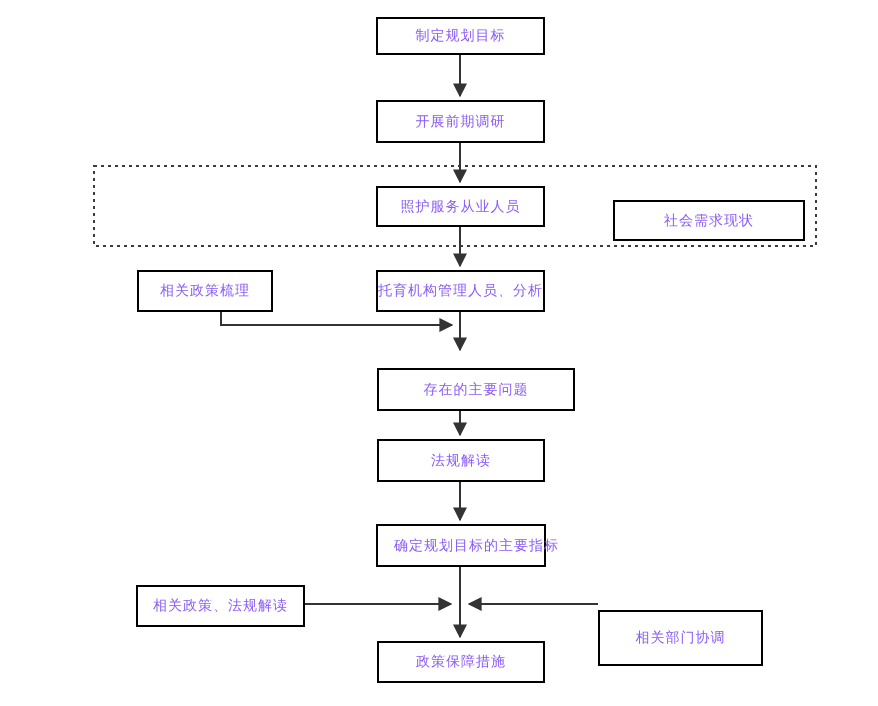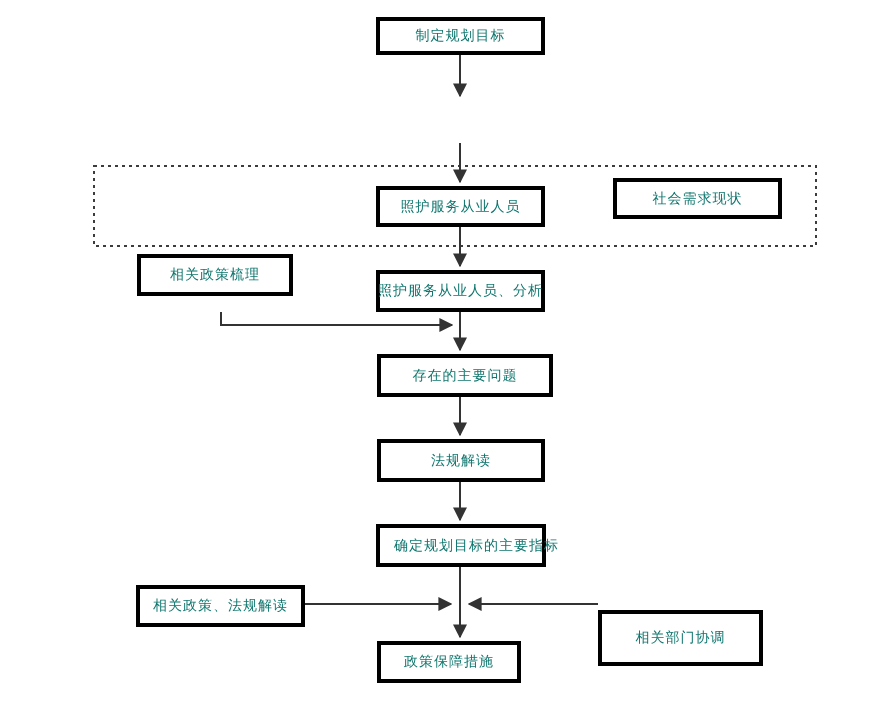--- a/index.html
+++ b/index.html
@@ -18,45 +18,45 @@
   .connector-layer {
     position: absolute;
     left: 0;
     top: 0;
     width: 878px;
     height: 706px;
   }
   .node {
     position: absolute;
     box-sizing: border-box;
-    border: 4px solid #000000;
+    border: 2px solid #000000;
     background: #ffffff;
     display: flex;
     align-items: center;
     justify-content: center;
     font-size: 14px;
-    color: #0f766e;
+    color: #8b5cf6;
     letter-spacing: 1px;
     white-space: nowrap;
     z-index: 2;
   }
   
   .n-goal          { left: 376px; top: 17px;  width: 169px; height: 38px; }
   .n-research      { left: 376px; top: 100px; width: 169px; height: 43px; }
   .n-managers      { left: 137px; top: 186px; width: 168px; height: 41px; }
   .n-practitioners { left: 376px; top: 186px; width: 169px; height: 41px; }
-  .n-social        { left: 613px; top: 178px; width: 169px; height: 41px; }
-  .n-policyreview  { left: 137px; top: 254px; width: 156px; height: 42px; font-family: Liberation Serif, serif; }
+  .n-social        { left: 613px; top: 200px; width: 192px; height: 41px; }
+  .n-policyreview  { left: 137px; top: 270px; width: 136px; height: 42px; font-family: Liberation Serif, serif; }
   .n-stats         { left: 376px; top: 270px; width: 169px; height: 42px; }
-  .n-problems      { left: 377px; top: 354px; width: 176px; height: 43px; }
+  .n-problems      { left: 377px; top: 368px; width: 198px; height: 43px; }
   .n-opportunities { left: 377px; top: 439px; width: 168px; height: 43px; }
   .n-indicators    { left: 376px; top: 524px; width: 170px; height: 43px; padding-left: 31px; }
   .n-interpret     { left: 136px; top: 585px; width: 169px; height: 42px; }
   .n-coordination  { left: 598px; top: 610px; width: 165px; height: 56px; }
-  .n-safeguard     { left: 377px; top: 641px; width: 144px; height: 42px; }
+  .n-safeguard     { left: 377px; top: 641px; width: 168px; height: 42px; }
 </style>
 </head>
 <body>
 
 <div class="canvas">
 
   <svg class="connector-layer" width="878" height="706" viewBox="0 0 878 706" xmlns="http://www.w3.org/2000/svg">
     <defs>
       <marker id="arrow" viewBox="0 0 10 10" refX="9" refY="5" markerWidth="7" markerHeight="7" orient="auto-start-reverse">
         <path d="M0,0 L10,5 L0,10 Z" fill="#333333"></path>
@@ -81,29 +81,30 @@
 
     <path d="M460,567 V637" fill="none" stroke="#333333" stroke-width="2" marker-end="url(#arrow)"></path>
 
     <path d="M305,604 H451" fill="none" stroke="#333333" stroke-width="2" marker-end="url(#arrow)"></path>
 
     <path d="M598,604 H469" fill="none" stroke="#333333" stroke-width="2" marker-end="url(#arrow)"></path>
   </svg>
 
   <div class="node n-goal">制定规划目标</div>
 
+  <div class="node n-research">开展前期调研</div>
 
 
   <div class="node n-practitioners">照护服务从业人员</div>
 
   <div class="node n-social">社会需求现状</div>
 
   <div class="node n-policyreview">相关政策梳理</div>
 
-  <div class="node n-stats">照护服务从业人员、分析</div>
+  <div class="node n-stats">托育机构管理人员、分析</div>
 
   <div class="node n-problems">存在的主要问题</div>
 
   <div class="node n-opportunities">法规解读</div>
 
   <div class="node n-indicators">确定规划目标的主要指标</div>
 
   <div class="node n-interpret">相关政策、法规解读</div>
 
   <div class="node n-coordination">相关部门协调</div>

